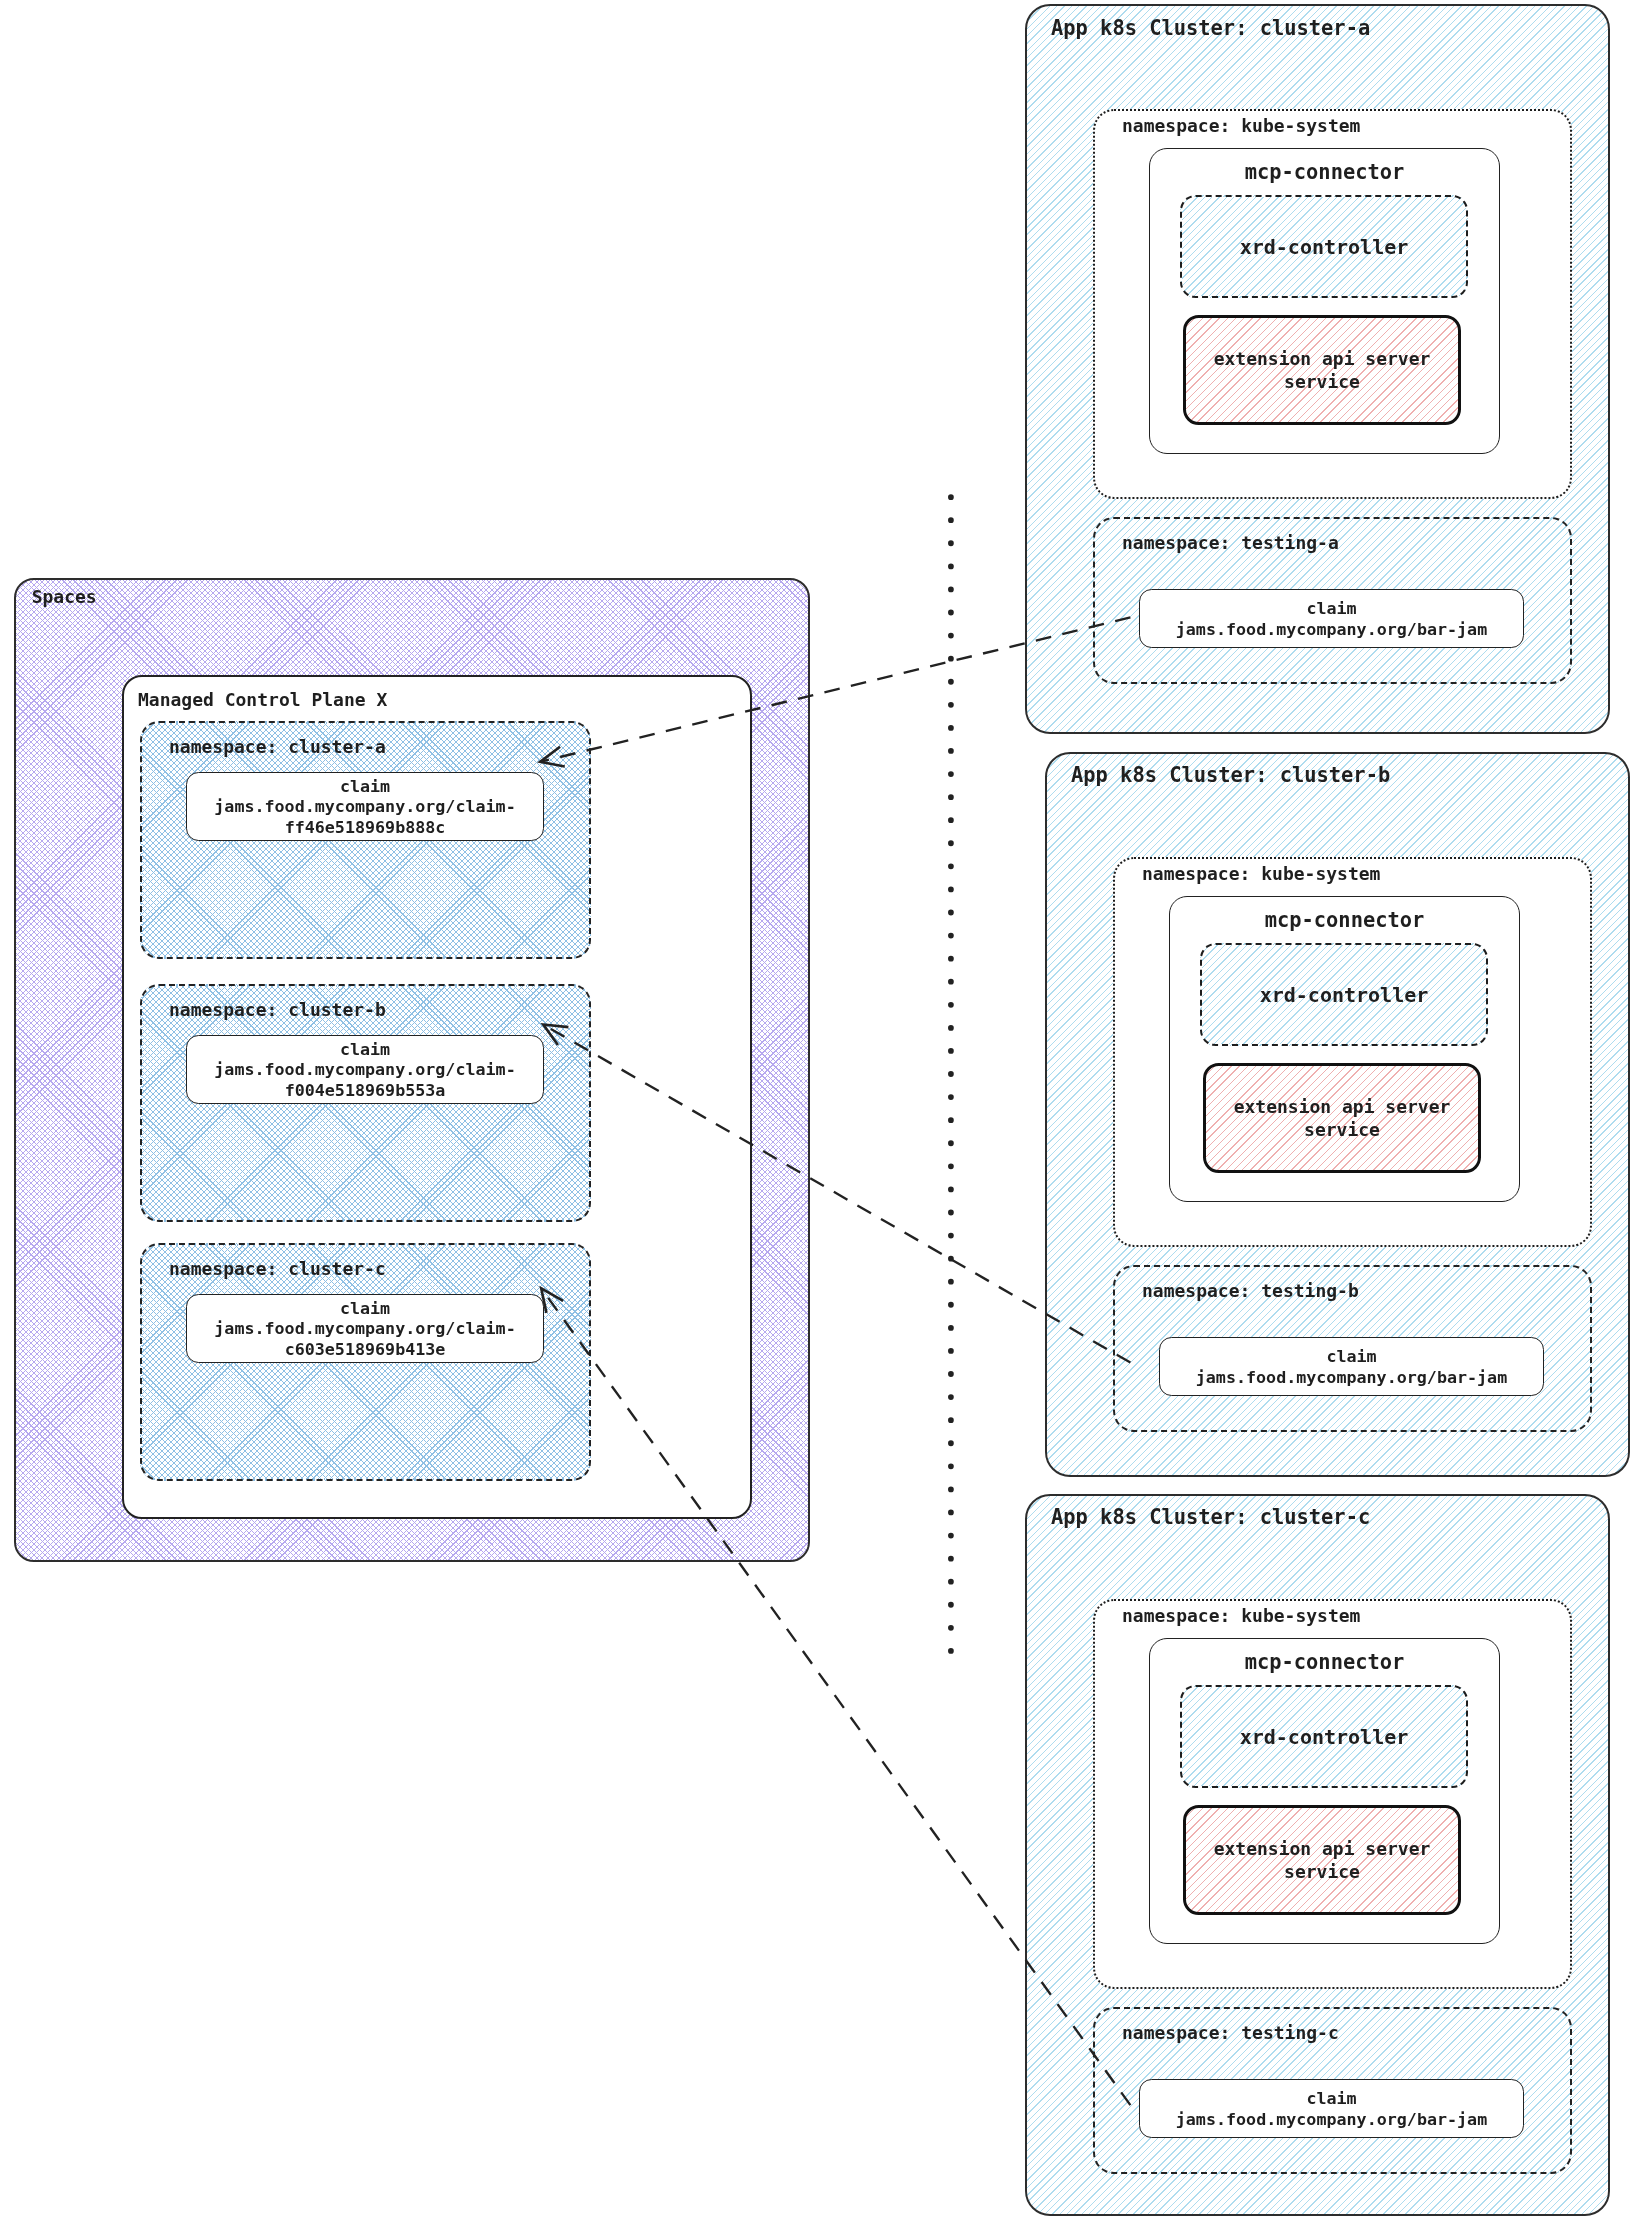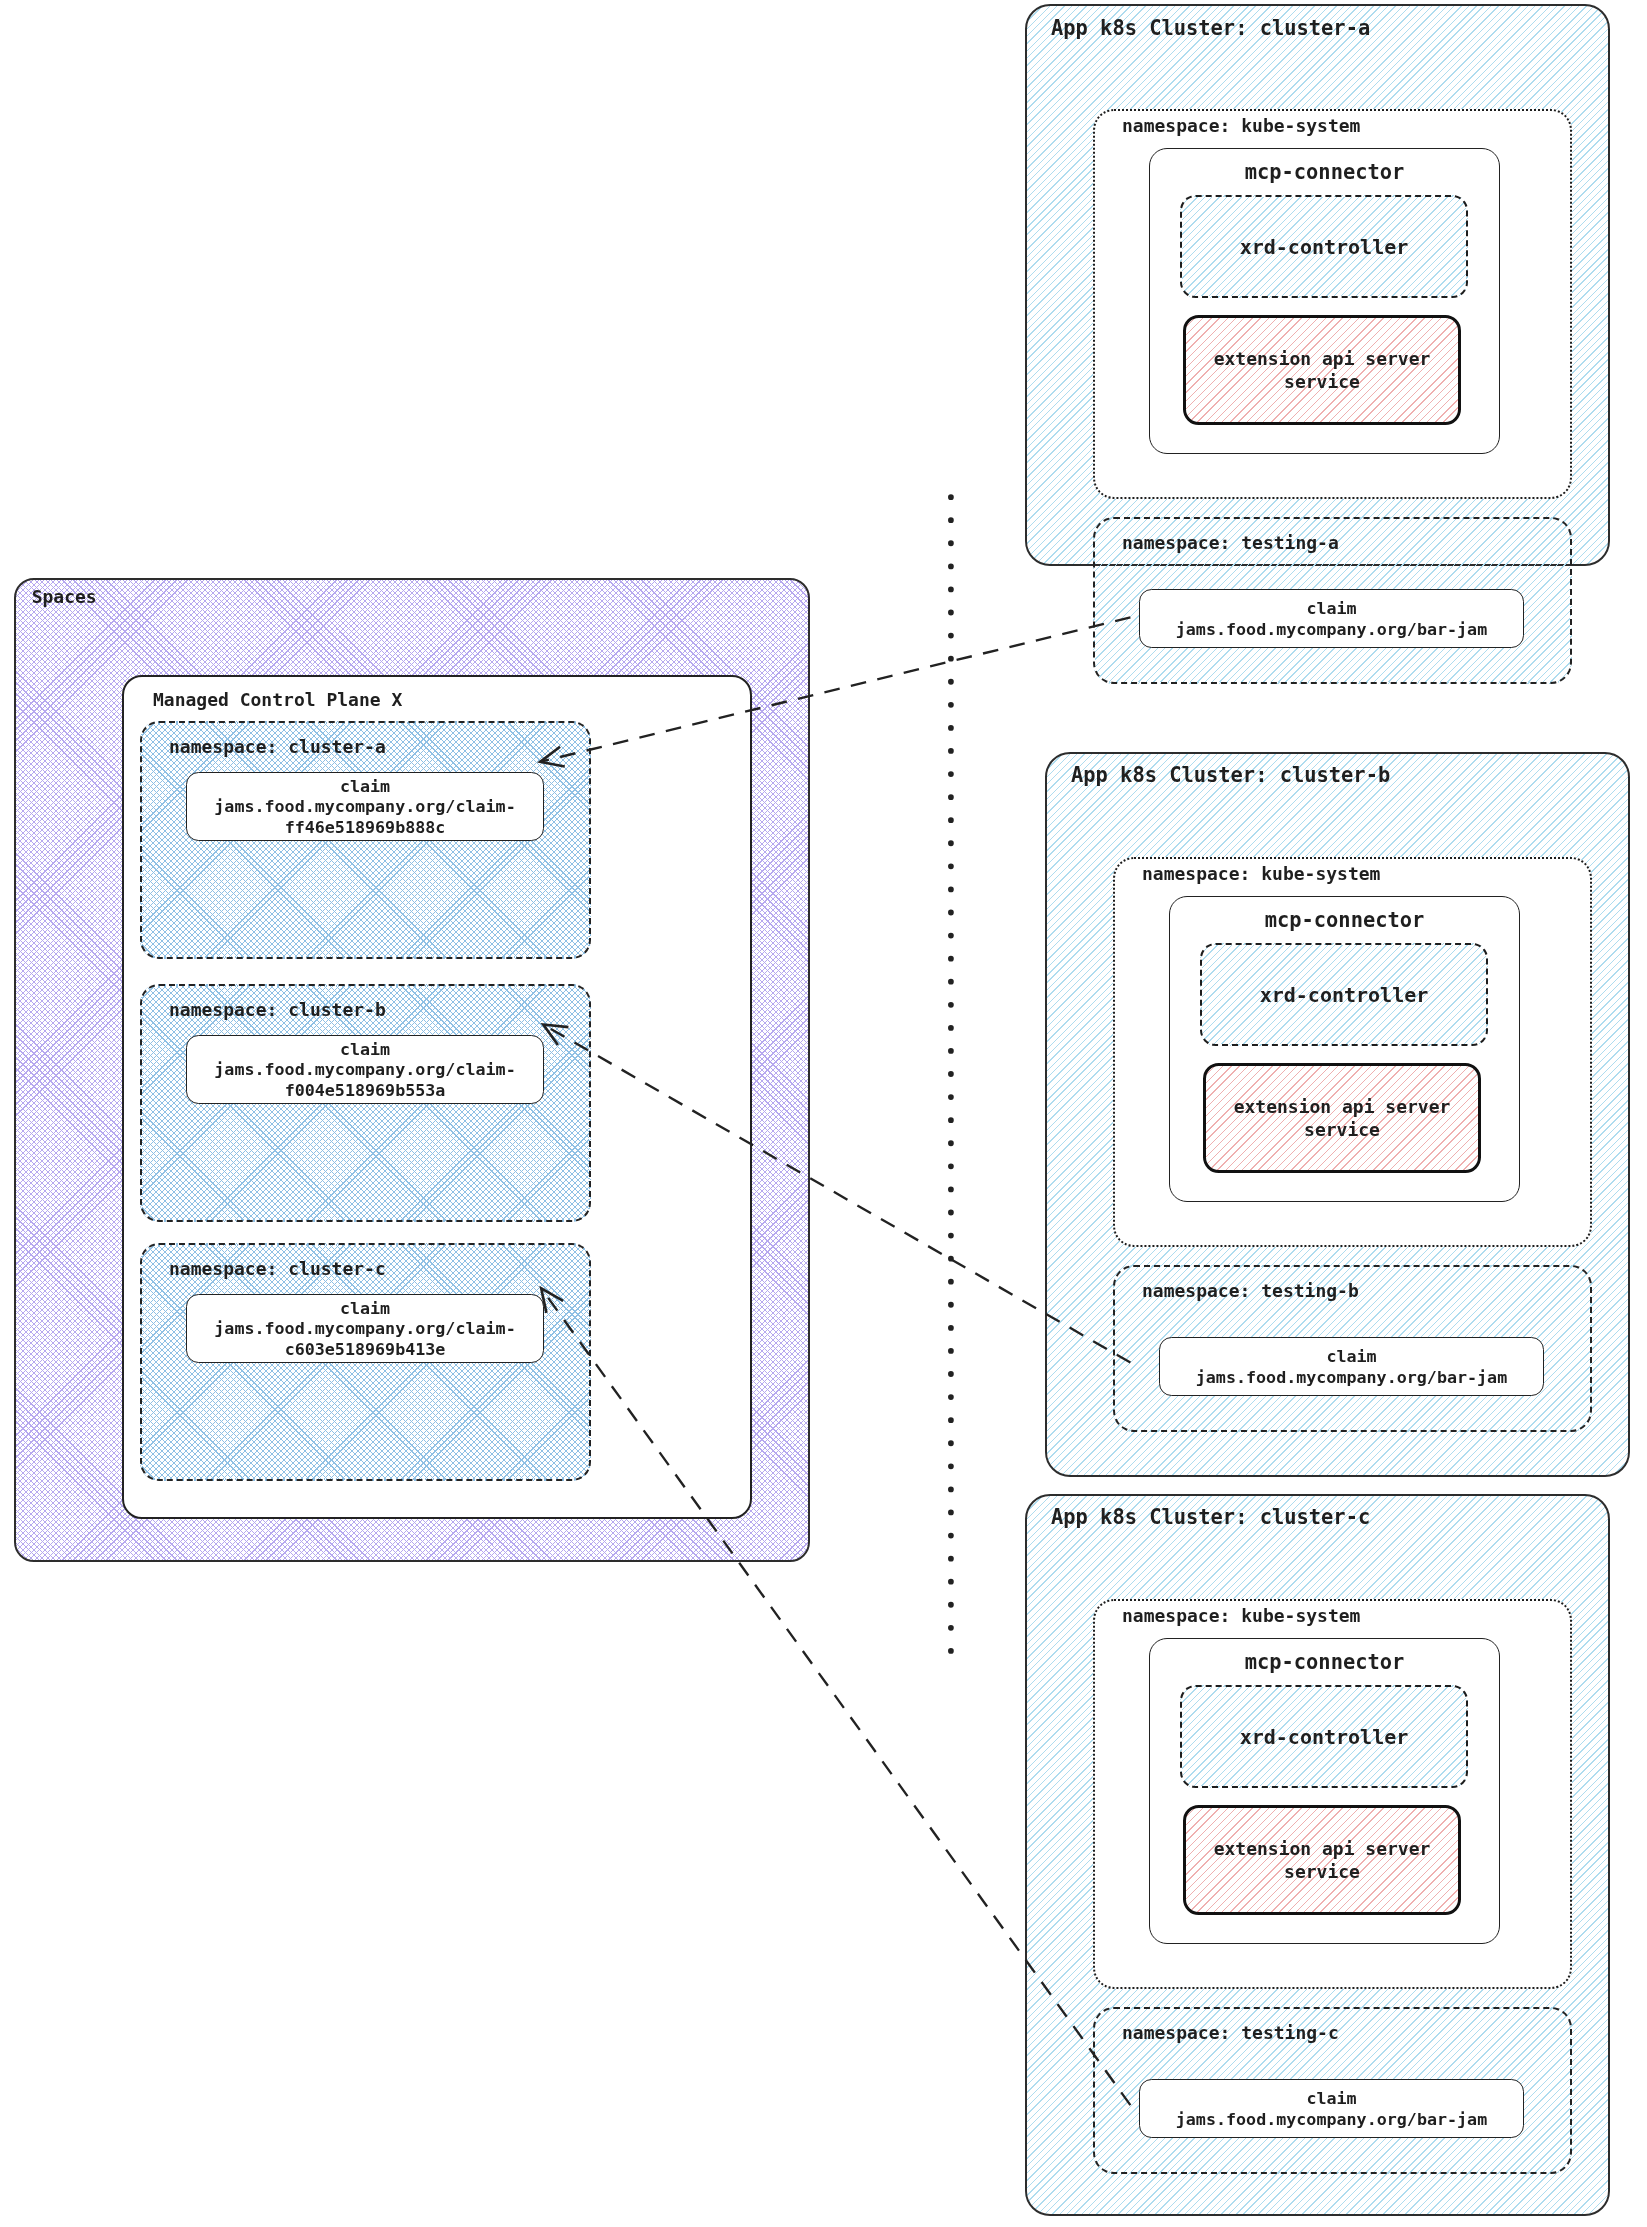--- a/index.html
+++ b/index.html
@@ -31,21 +31,21 @@
   }
 
   
   .abs{position:absolute;box-sizing:border-box;}
   .box-label{position:absolute;font-weight:bold;white-space:nowrap;}
 
   
   .spaces-box{left:14px;top:542px;width:796px;height:984px;border:2.1px solid #2d2d2d;border-radius:20px;}
   .spaces-label{left:15.7px;top:6.3px;font-size:18px;}
   .mcpx-box{left:120px;top:636px;width:630px;height:844px;border:2.1px solid #222;border-radius:20px;background:#fff;}
-  .mcpx-label{left:29px;top:11.5px;font-size:18px;}
+  .mcpx-label{left:14px;top:11.5px;font-size:18px;}
   .ns-box{left:137px;width:451px;height:238px;border:2.1px dashed #222;border-radius:19px;}
   .ns-label{left:27px;top:12.6px;font-size:18px;}
   .claim-left{
     left:181px;width:358px;height:69px;background:#fff;border:1.6px solid #222;border-radius:12.6px;
     display:flex;flex-direction:column;align-items:center;justify-content:center;
     font-size:16.7px;font-weight:bold;line-height:20.4px;text-align:center;
   }
 
   
   .cluster{left:1025px;width:585px;border:2.1px solid #2d2d2d;border-radius:25px;}
@@ -103,21 +103,21 @@
         <div class="box-label ns-label">namespace: cluster-c</div>
         <div class="abs claim-left" style="left:44px;top:49px;">
           <div>claim</div>
           <div>jams.food.mycompany.org/claim-</div>
           <div>c603e518969b413e</div>
         </div>
       </div>
     </div>
   </div>
 
-  <div class="abs cluster hatch-blue-diag" style="top:4.2px;height:562px;">
+  <div class="abs cluster hatch-blue-diag" style="top:4.2px;height:730px;">
     <div class="box-label cluster-title">App k8s Cluster: cluster-a</div>
     <div class="abs kube-box">
       <div class="box-label kube-label">namespace: kube-system</div>
     </div>
     <div class="abs mcp-box">
       <div class="mcp-title">mcp-connector</div>
       <div class="abs xrd-box hatch-blue-diag">
         <span>xrd-controller</span>
       </div>
       <div class="abs ext-box hatch-pink">

